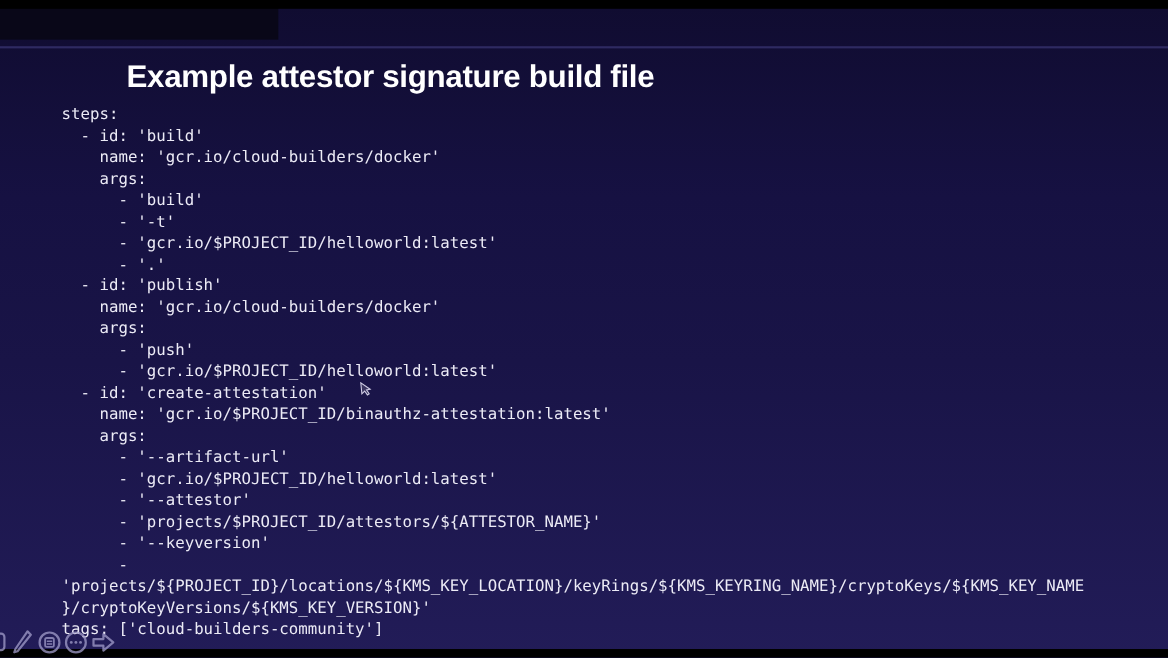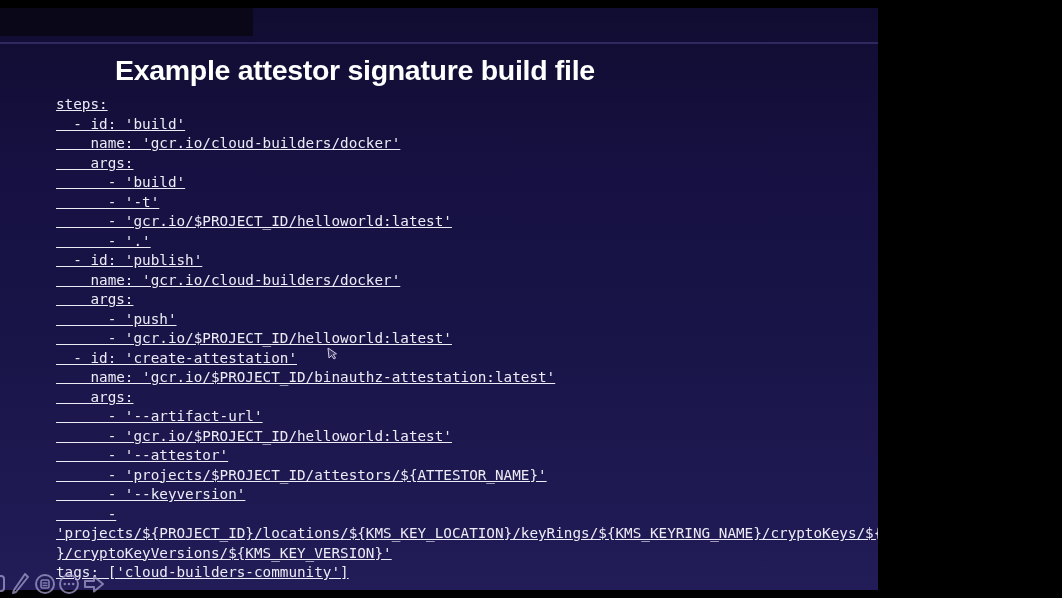--- a/index.html
+++ b/index.html
@@ -1,19 +1,19 @@
 <!DOCTYPE html>
 <html><head>
 <meta charset="utf-8">
 <style>
   * { margin: 0; padding: 0; box-sizing: border-box; }
   html, body { background: #000; }
   .stage {
     position: relative;
-    width: 878px;
+    width: 1062px;
     height: 598px;
     overflow: hidden;
     background: linear-gradient(180deg, #100c30 0%, #161142 30%, #191447 55%, #221c58 100%);
     font-family: "Liberation Sans", sans-serif;
   }
   .letterbox {
     position: absolute;
     left: 0;
     width: 1062px;
     height: 8px;
@@ -61,21 +61,20 @@
   .code {
     position: absolute;
     left: 56px;
     top: 95px;
     color: #ecebf6;
     font-family: "DejaVu Sans Mono", "Liberation Mono", monospace;
     font-size: 14.3px;
     line-height: 19.5px;
     white-space: pre;
     z-index: 2;
-    text-decoration: underline;
   }
   .cursor {
     position: absolute;
     left: 326px;
     top: 347px;
     z-index: 20;
   }
   .annotation-toolbar {
     position: absolute;
     left: -6px;

